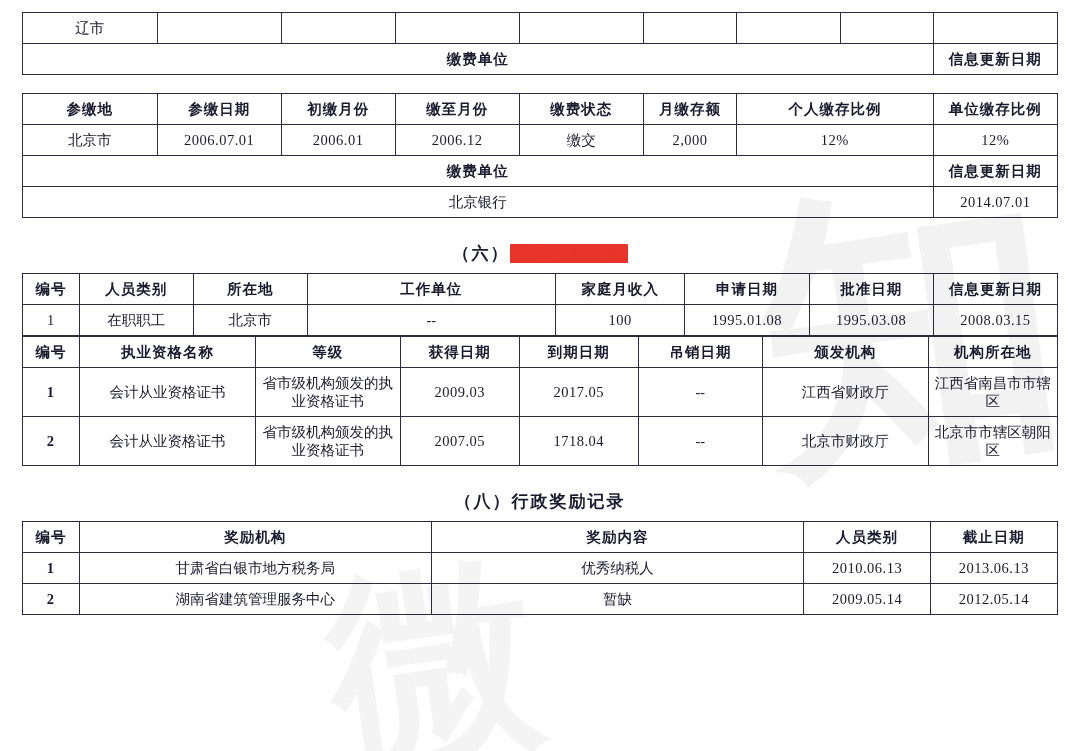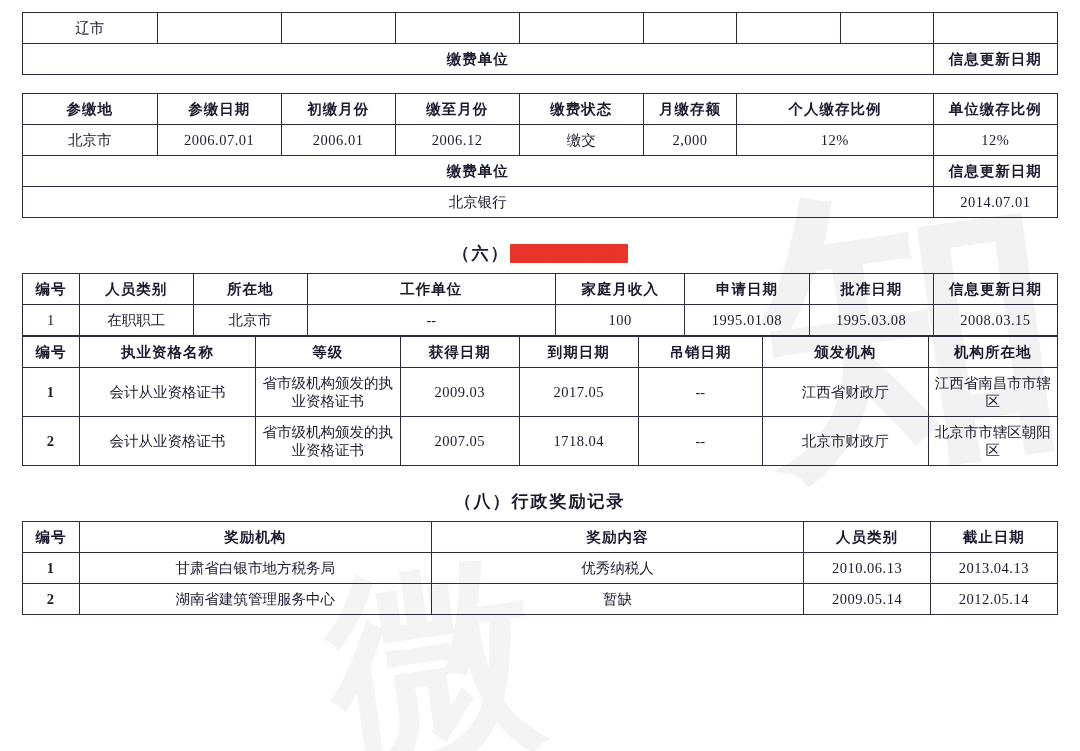--- a/index.html
+++ b/index.html
@@ -285,21 +285,21 @@
       <th>奖励机构</th>
       <th>奖励内容</th>
       <th>人员类别</th>
       <th>截止日期</th>
     </tr>
     <tr>
       <td class="hdr">1</td>
       <td>甘肃省白银市地方税务局</td>
       <td>优秀纳税人</td>
       <td class="num">2010.06.13</td>
-      <td class="num">2013.04.13</td>
+      <td class="num">2013.06.13</td>
     </tr>
     <tr>
       <td class="hdr">2</td>
       <td>湖南省建筑管理服务中心</td>
       <td>暂缺</td>
       <td class="num">2009.05.14</td>
       <td class="num">2012.05.14</td>
     </tr>
   </tbody>
     </table>

